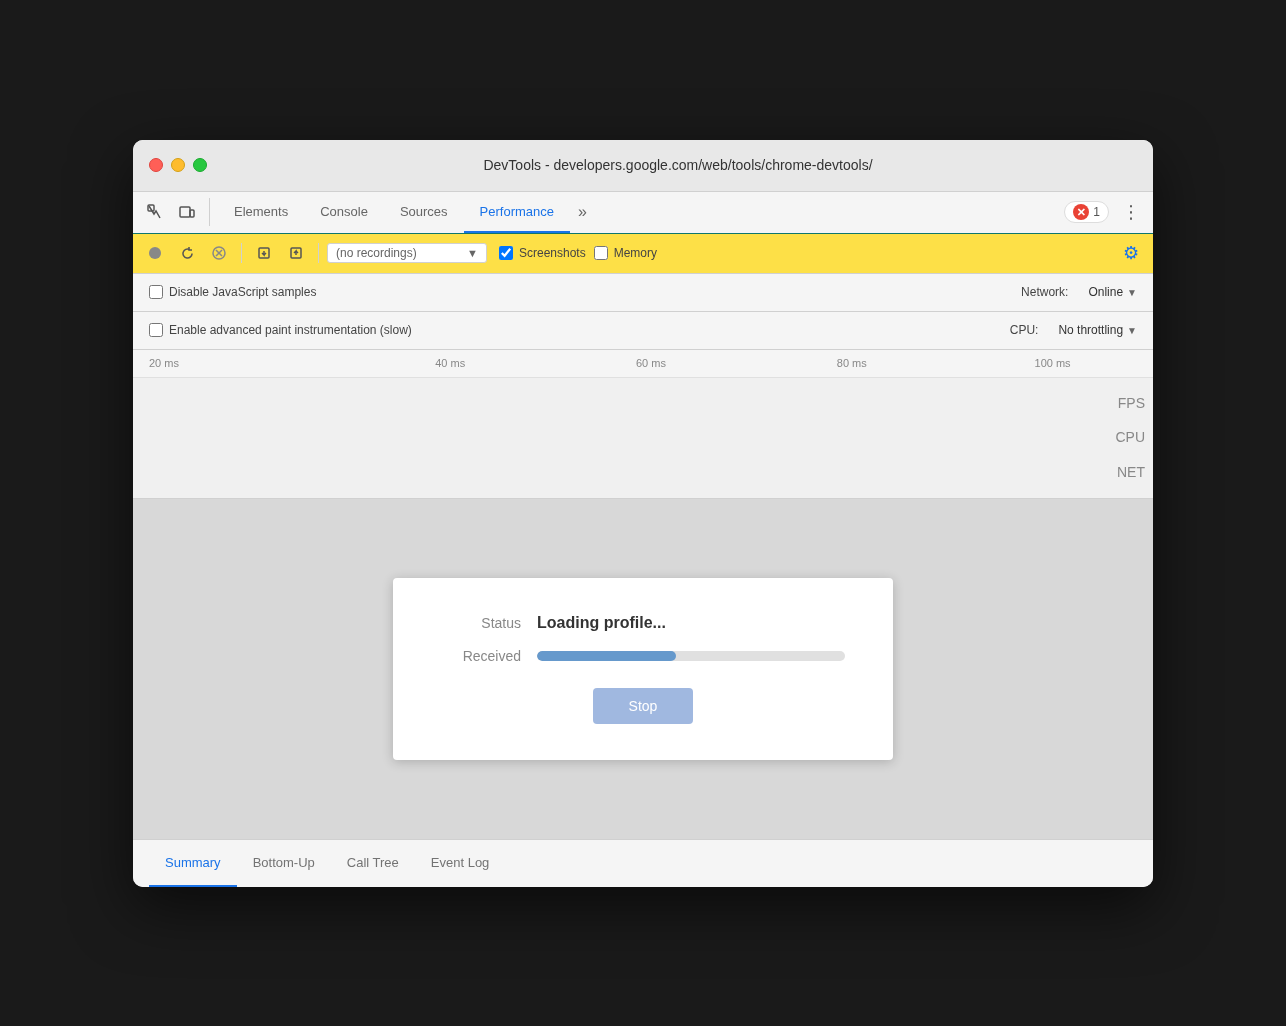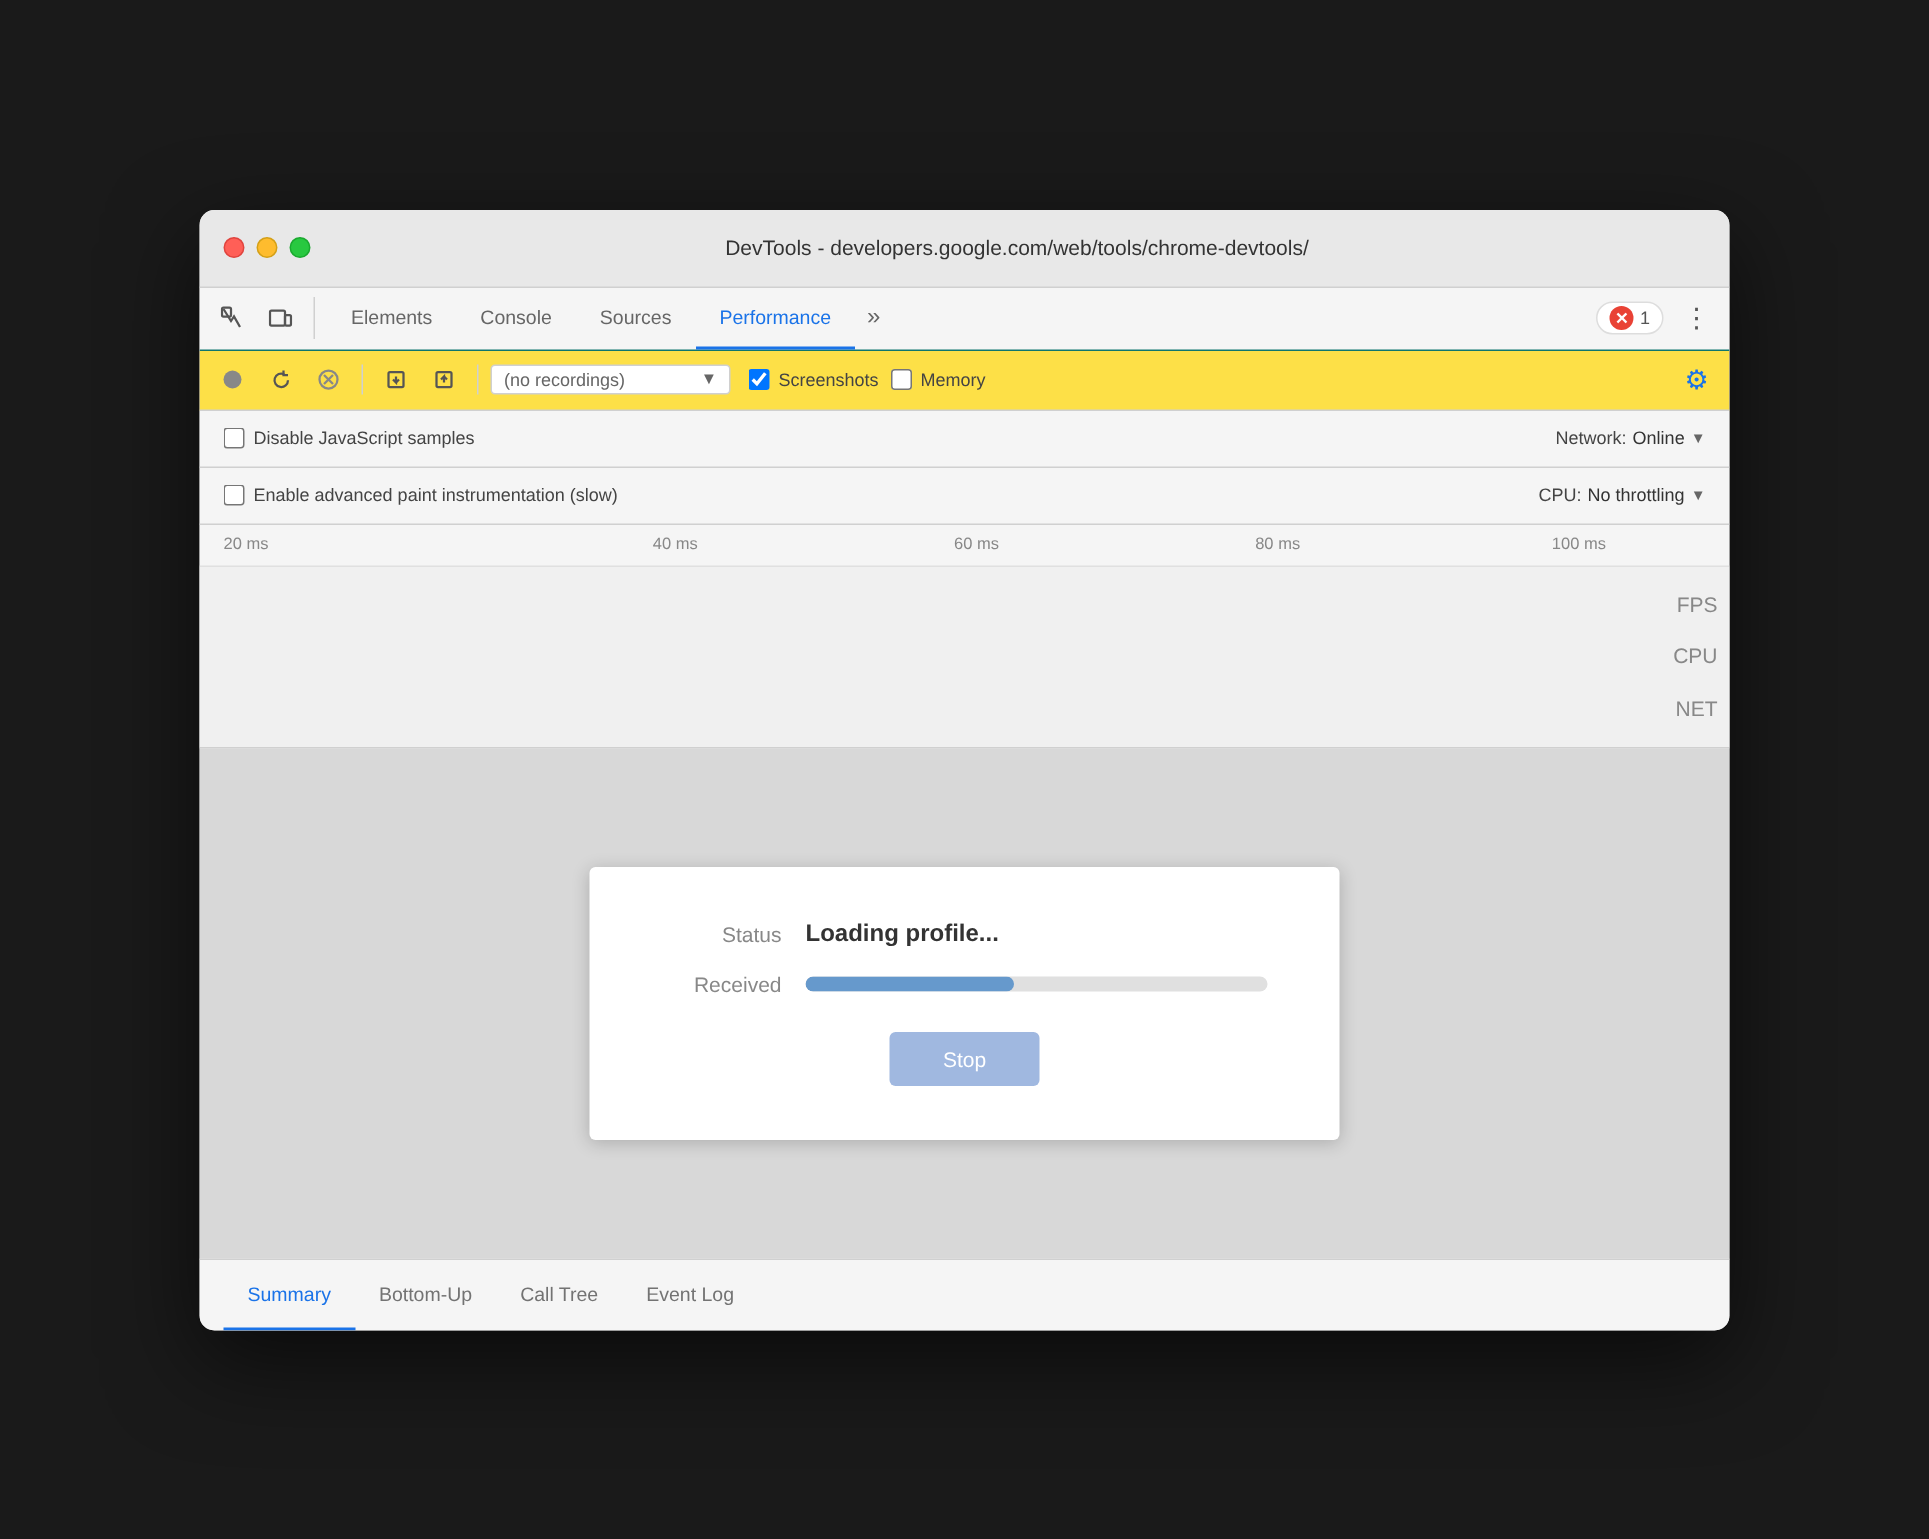--- a/index.html
+++ b/index.html
@@ -222,21 +222,21 @@
       align-items: center;
       padding: 0 16px;
       height: 38px;
       border-bottom: 1px solid #d0d0d0;
       gap: 24px;
     }
     .settings-row-right {
       margin-left: auto;
       display: flex;
       align-items: center;
-      gap: 4px;
+      gap: 20px;
     }
     .settings-label {
       display: flex;
       align-items: flex-start;
       gap: 6px;
       font-size: 12px;
       color: #444;
     }
     .settings-select {
       display: flex;

